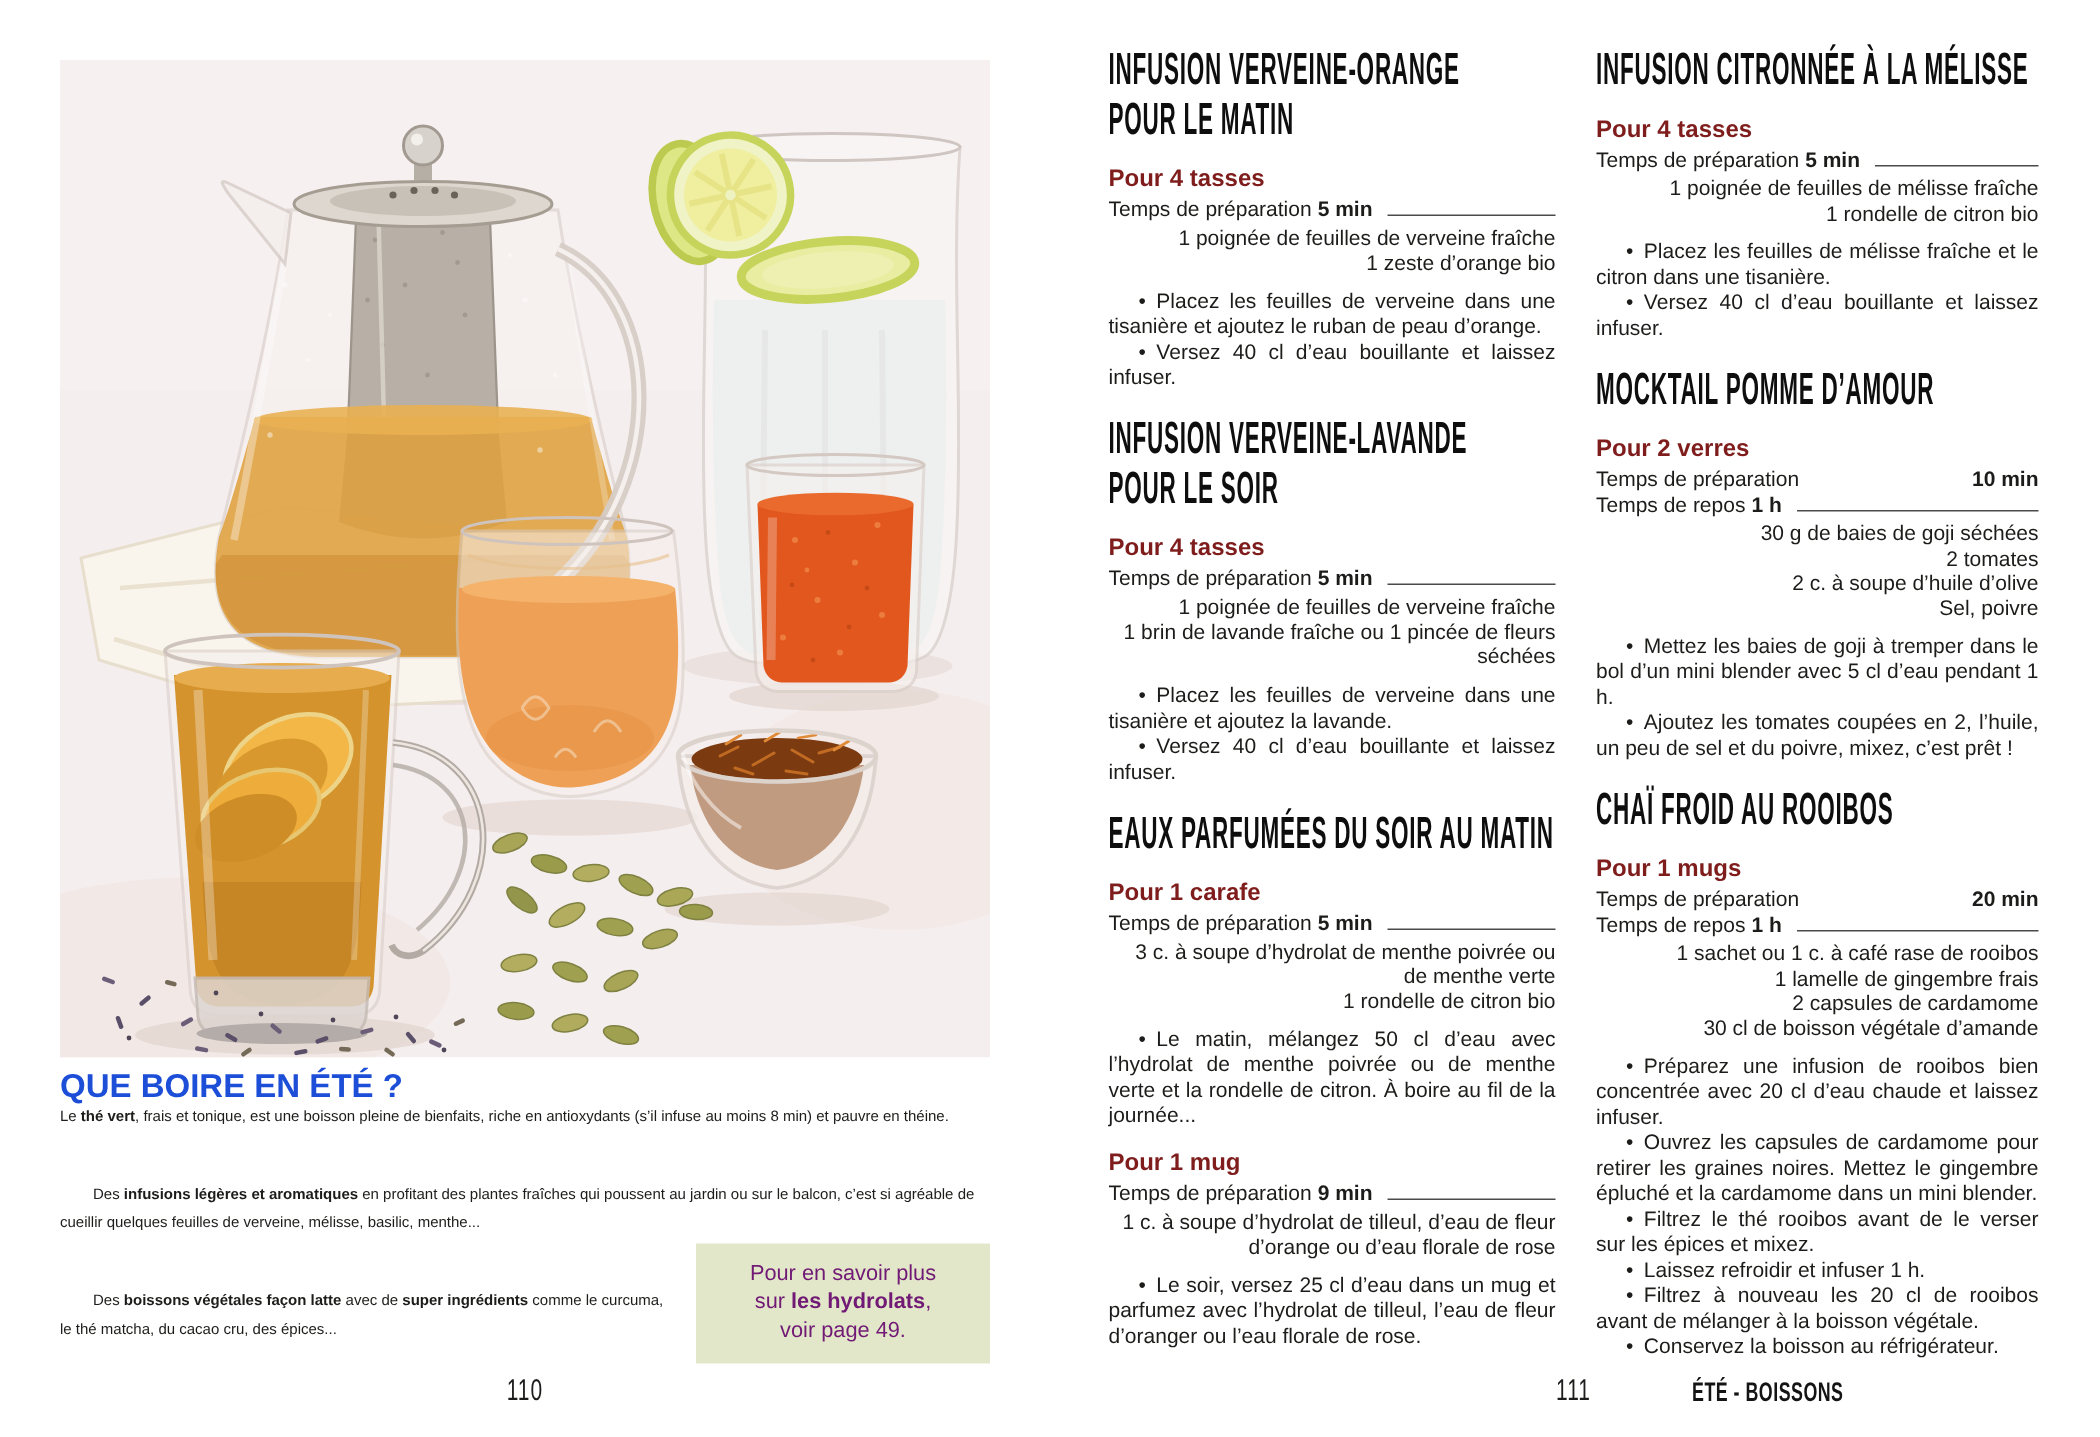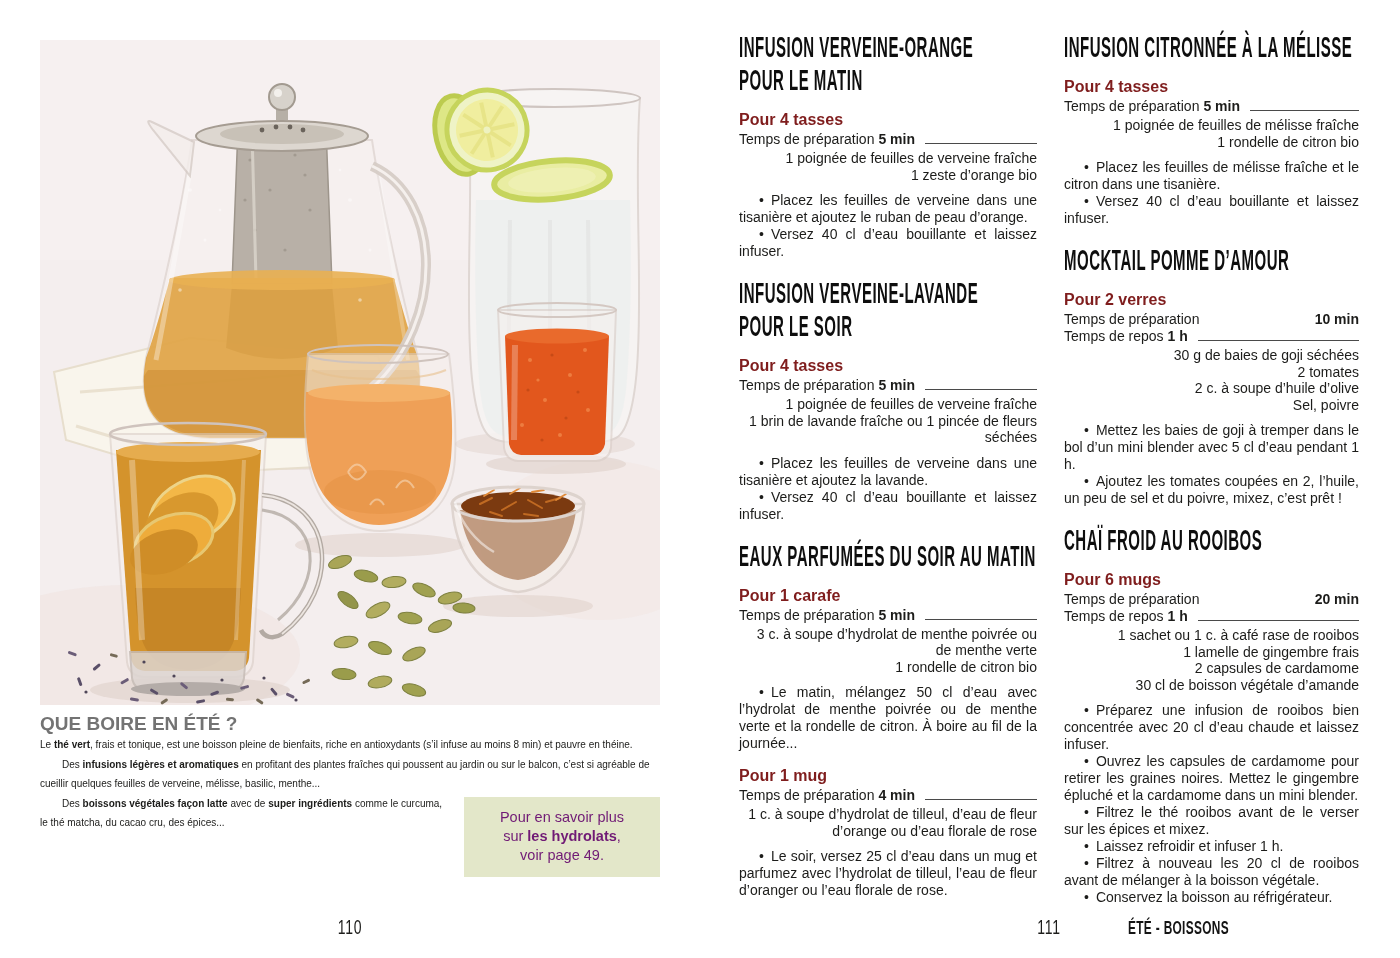--- a/index.html
+++ b/index.html
@@ -2,23 +2,23 @@
 <html><head>
 <meta charset="utf-8">
 <style>
   * { margin:0; padding:0; box-sizing:border-box; }
   body { background:#ffffff; font-family:"Liberation Sans", sans-serif; color:#1c1c1a; }
   .canvas { position:relative; width:1400px; height:958px; background:#ffffff; overflow:hidden; }
 
   
   .photo { position:absolute; left:40px; top:40px; width:620px; height:665px; display:block; }
   .left-text { position:absolute; left:40px; top:714px; width:620px; }
-  .que-heading { font-size:19px; font-weight:bold; line-height:20px; margin-bottom:1px; color:#737373; }
+  .que-heading { font-size:22px; font-weight:bold; line-height:20px; margin-bottom:1px; color:#1d4ed8; }
   .para { font-size:10px; line-height:19.5px; }
-  .para.indent { text-indent:22px; }
+  .para.indent { text-indent:22px;margin-top:32px; }
   .bottom-row { display:flex; align-items:flex-start; }
   .bottom-row .para { flex:1 1 auto; padding-right:14px; }
   .infobox { width:196px; background:#e3e7c9; padding:11px 8px 12px; text-align:center; color:#701a75; flex:0 0 196px; margin-top:3px; }
   .infobox-line { font-size:14.5px; line-height:19px; }
   .pagenum-left { position:absolute; left:350px; top:916px; transform:translateX(-50%) scaleX(.7); font-size:20px; letter-spacing:1px; color:#1d1d1b; }
 
   
   .col { position:absolute; top:30px; }
   .col1 { left:739px; width:298px; }
   .col2 { left:1064px; width:295px; }
@@ -427,21 +427,21 @@
               <p class="step">Le matin, mélangez 50 cl d’eau avec l’hydrolat de menthe poivrée ou de menthe verte et la rondelle de citron. À boire au fil de la journée...</p>
             </div>
             </section>
 
             <section class="part">
               <h4 class="servings">Pour 1 mug</h4>
               <div>
 
                   <div class="time-line">
                     <span>Temps de préparation</span>
-                    <strong>4 min</strong>
+                    <strong>9 min</strong>
                     <span class="time-rule"></span>
                   </div>
                 </div>
               <div class="ingredients">
 
               <div class="ingredient">1 c. à soupe d’hydrolat de tilleul, d’eau de fleur d’orange ou d’eau florale de rose</div>
             </div>
               <div class="steps">
 
               <p class="step">Le soir, versez 25 cl d’eau dans un mug et parfumez avec l’hydrolat de tilleul, l’eau de fleur d’oranger ou l’eau florale de rose.</p>
@@ -524,21 +524,21 @@
       </article>
 
       <article class="recipe">
         <h3 class="rtitle">
 
         <span class="line">CHAÏ FROID AU ROOIBOS</span>
         </h3>
         <div>
 
             <section class="part">
-              <h4 class="servings">Pour 6 mugs</h4>
+              <h4 class="servings">Pour 1 mugs</h4>
               <div>
 
                   <div class="time-line">
                     <span>Temps de préparation</span>
                     <strong>20 min</strong>
 
                   </div>
 
                   <div class="time-line">
                     <span>Temps de repos</span>

